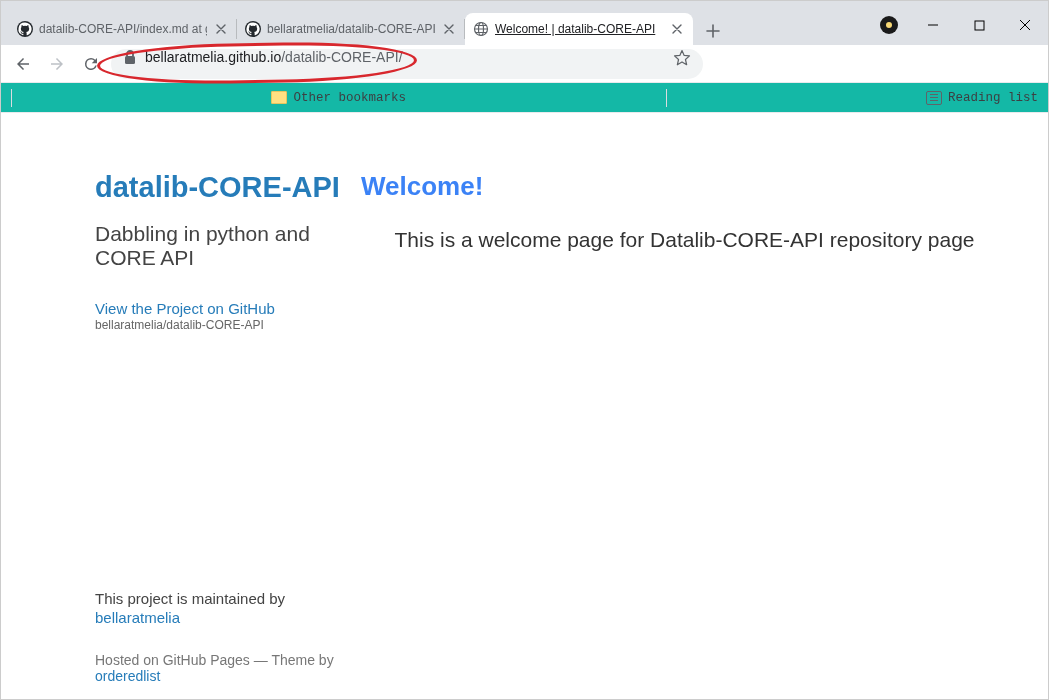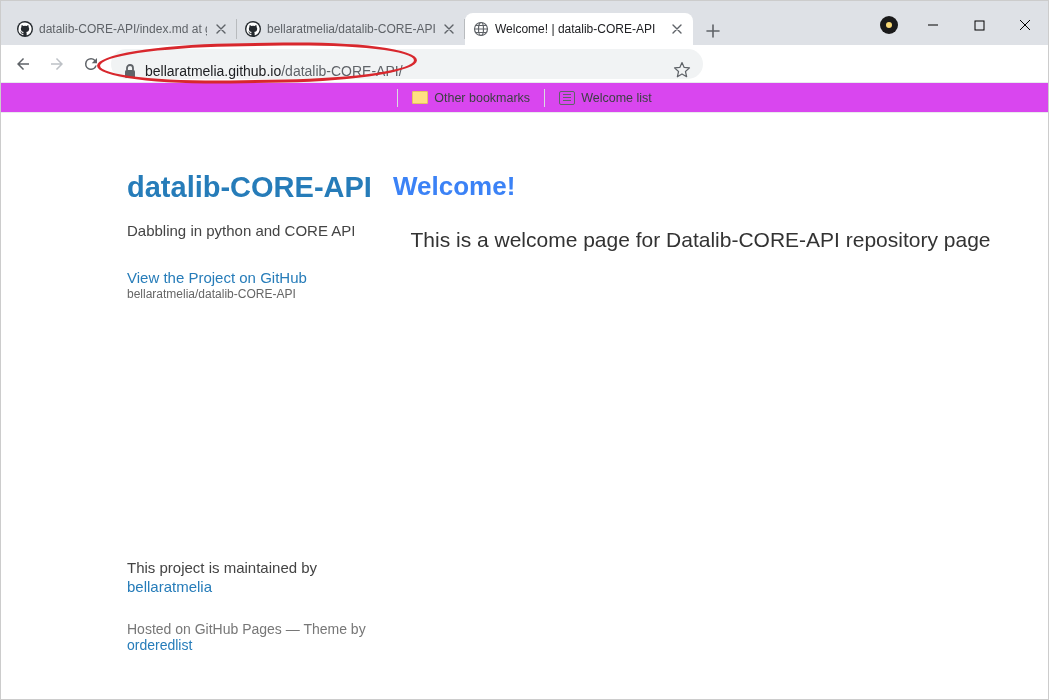--- a/index.html
+++ b/index.html
@@ -34,20 +34,21 @@
     font-size: 12px;
     color: #5f6368;
     border-radius: 8px 8px 0 0;
     position: relative;
     cursor: pointer;
     gap: 6px;
   }
   .tab.active {
     background: #ffffff;
     color: #202124;
+    text-decoration: underline;
   }
   .tab:not(.active):not(:last-of-type)::after {
     content: "";
     position: absolute;
     right: 0;
     top: 6px;
     bottom: 6px;
     width: 1px;
     background: #b8bbbe;
   }
@@ -144,21 +145,21 @@
     border-radius: 50%;
     color: #5f6368;
   }
   .nav-btn.disabled { color: #bdc1c6; }
   .addressbar {
     flex: 0 0 592px;
     height: 30px;
     background: #f1f3f4;
     border-radius: 15px;
     display: flex;
-    align-items: flex-end;
+    align-items: flex-start;
     padding: 0 12px;
     gap: 8px;
     position: relative;
   }
   .addressbar .lock {
     color: #5f6368;
     flex-shrink: 0;
   }
   .addressbar .urltext {
     flex: 1;
@@ -180,29 +181,30 @@
     width: 320px;
     height: 40px;
     border: 3px solid #d8272d;
     border-radius: 50% / 60%;
     transform: rotate(-1deg);
     pointer-events: none;
   }
   
   .bookmarksbar {
     height: 30px;
-    background: #d946ef;
-    display: flex;
-    align-items: center;
-    justify-content: center;
+    background: #14b8a6;
+    display: flex;
+    align-items: center;
+    justify-content: space-between;
     padding: 0 10px;
     gap: 14px;
     border-bottom: 1px solid #e8eaed;
     font-size: 12.5px;
     color: #3c4043;
+    font-family: Liberation Mono, monospace;
   }
   .bm-item {
     display: flex;
     align-items: center;
     gap: 6px;
     cursor: pointer;
   }
   .bm-divider {
     width: 1px;
     height: 18px;
@@ -230,36 +232,35 @@
   
   .page {
     display: flex;
     padding: 58px 0 0 0;
     background: #ffffff;
   }
   .sidebar {
     width: 360px;
     padding-left: 94px;
     padding-right: 20px;
-    margin-left: 32px;
   }
   .main {
     flex: 1;
     padding-left: 0;
     padding-right: 40px;
   }
   .site-title {
     font-size: 29px;
     font-weight: 700;
     color: #267CB9;
     margin-bottom: 18px;
     line-height: 1.15;
   }
   .site-desc {
-    font-size: 15px;
+    font-size: 21px;
     color: #444;
     margin-bottom: 30px;
   }
   .github-link {
     color: #267CB9;
     font-size: 15px;
     display: block;
   }
   .github-sub {
     font-size: 12px;
@@ -405,21 +406,21 @@
 
 <div class="bookmarksbar">
   <span class="bm-divider"></span>
   <div class="bm-item">
     <span class="folder-icon"></span>
     <span>Other bookmarks</span>
   </div>
   <span class="bm-divider"></span>
   <div class="bm-item">
     <span class="readinglist-icon"></span>
-    <span>Welcome list</span>
+    <span>Reading list</span>
   </div>
 </div>
 
 <div class="page">
   <div class="sidebar">
     <h1 class="site-title">datalib-CORE-API</h1>
     <p class="site-desc">Dabbling in python and CORE API</p>
     <a class="github-link">View the Project on GitHub</a>
     <div class="github-sub">bellaratmelia/datalib-CORE-API</div>
     <div class="maintained">

